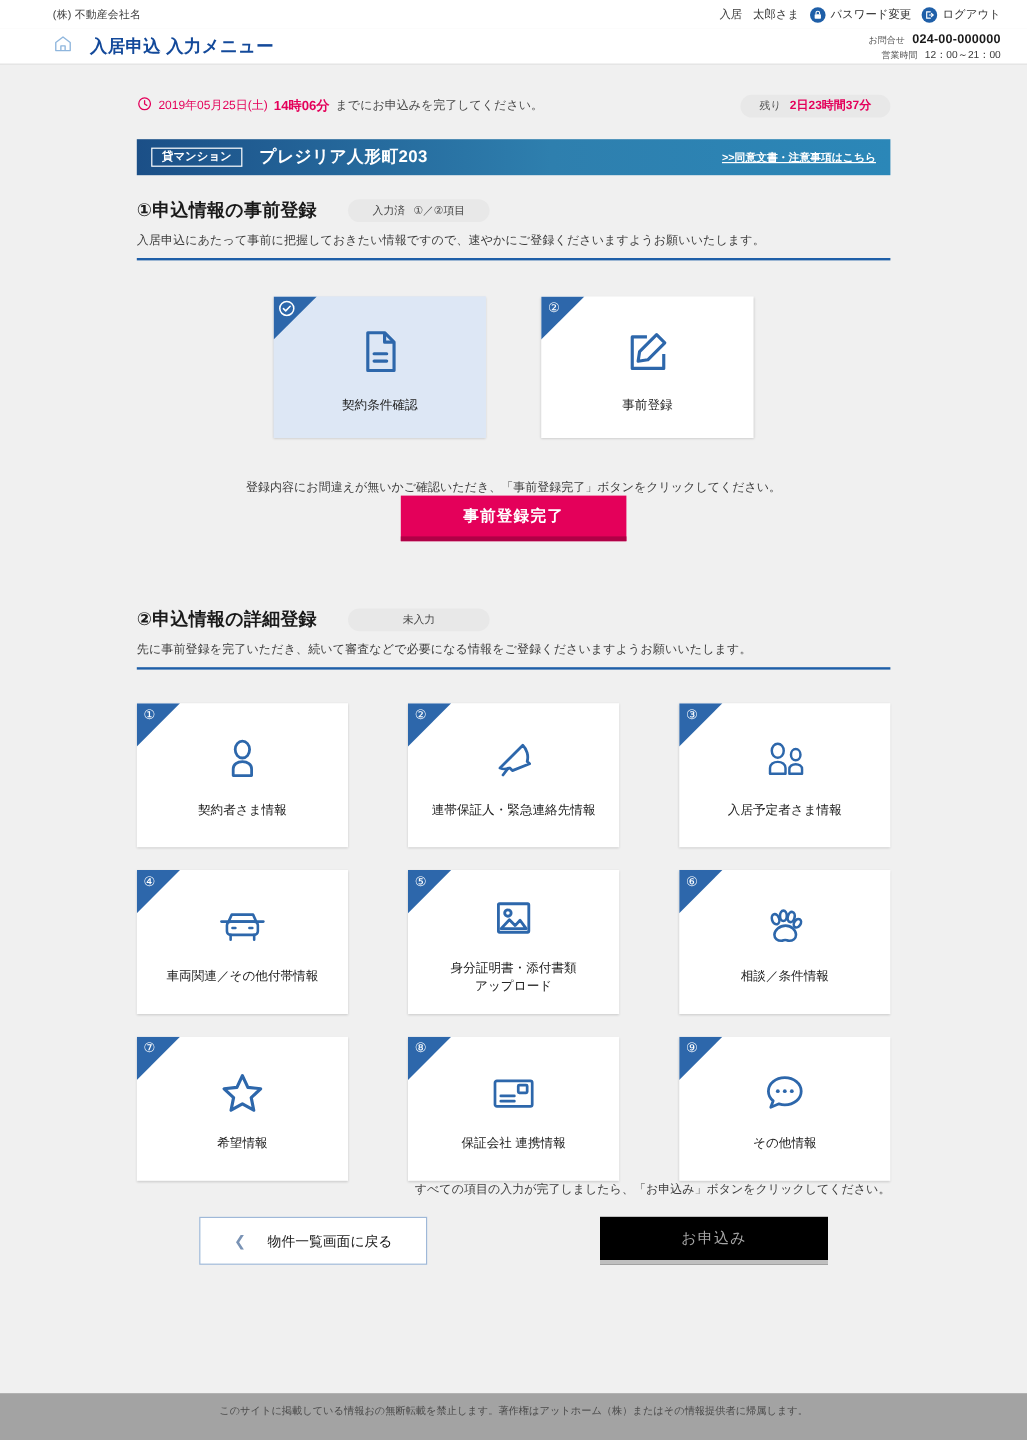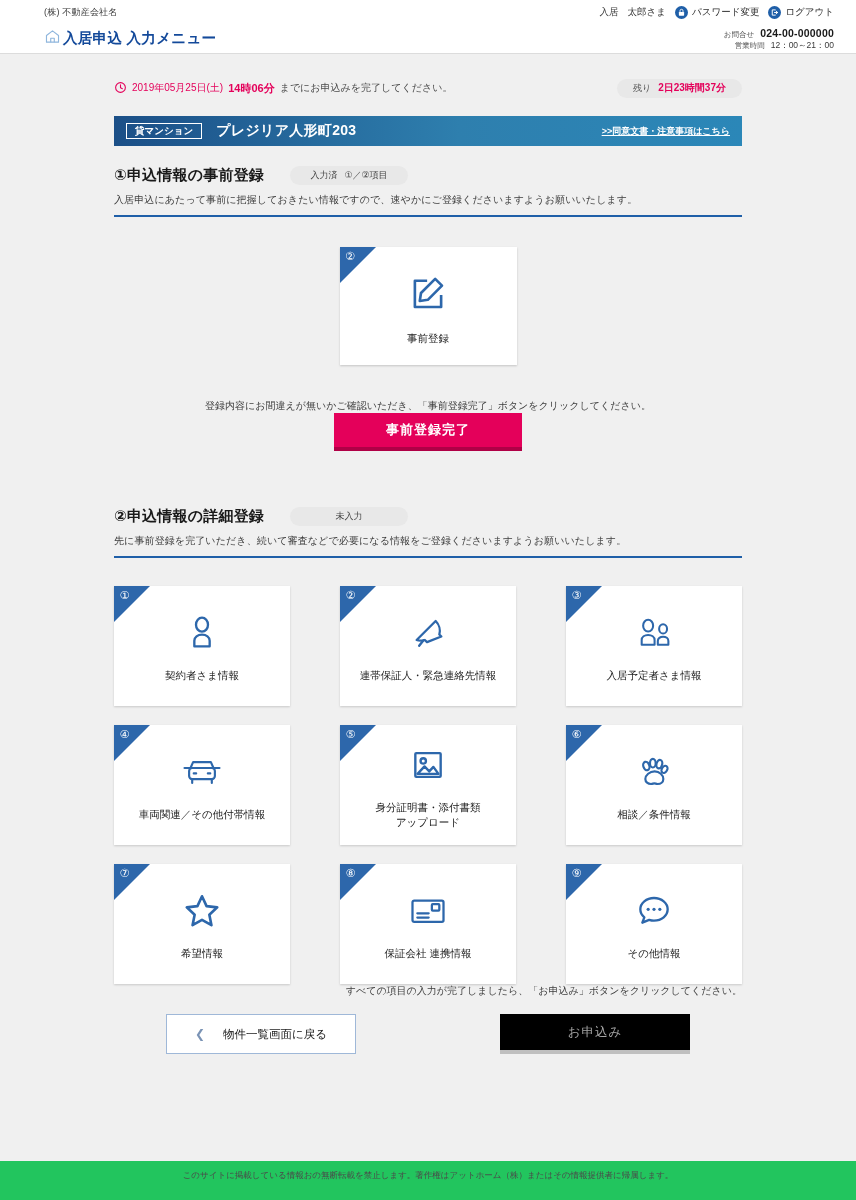--- a/index.html
+++ b/index.html
@@ -53,21 +53,21 @@
   .circle-ico svg { display: block; }
 
   .mainbar {
     height: 30px;
     background: #ffffff;
     border-bottom: 1px solid #dcdcdc;
     display: flex;
     align-items: center;
     padding: 0 22px 0 44px;
   }
-  .brand { display: flex; align-items: center; gap: 2px; }
+  .brand { display: flex; align-items: center; gap: 14px; }
   .brand-title {
     font-size: 14.5px;
     font-weight: bold;
     color: #13499a;
     letter-spacing: .3px;
   }
   .contact-block {
     margin-left: auto;
     text-align: right;
     line-height: 1.25;
@@ -355,21 +355,21 @@
     color: #ffffff;
     font-size: 8px;
     font-weight: bold;
     display: flex;
     align-items: center;
     justify-content: center;
     letter-spacing: .2px;
   }
   .legal-bar {
     height: 39px;
-    background: #22c55e;
+    background: #a3a3a3;
     display: flex;
     align-items: flex-start;
     justify-content: center;
     padding-top: 9px;
     font-size: 8.5px;
     color: #4a4a4a;
   }
 </style>
 </head>
 <body>
@@ -453,20 +453,35 @@
       <span class="sec-title">①申込情報の事前登録</span>
       <span class="status-pill">
         <span>入力済</span>
         <span>①／②項目</span>
       </span>
     </div>
     <div class="sec-desc">入居申込にあたって事前に把握しておきたい情報ですので、速やかにご登録くださいますようお願いいたします。</div>
     <div class="sec-rule"></div>
 
     <div class="pair-row">
+      <div class="big-card done">
+        <span class="corner"></span>
+        <svg class="corner-check" viewBox="0 0 24 24" fill="none" stroke="#ffffff" stroke-width="2.2">
+          <circle cx="12" cy="12" r="10"></circle>
+          <path d="m7.2 12.3 3.2 3.2 6.4-6.6" stroke-linecap="round" stroke-linejoin="round"></path>
+        </svg>
+        <span class="ico-wrap">
+          <svg width="42" height="42" viewBox="0 0 24 24" fill="none" stroke="#2d67ab" stroke-width="1.5" stroke-linejoin="round">
+            <path d="M6 3h8l4.5 4.5V21H6z"></path>
+            <path d="M14 3v4.5h4.5"></path>
+            <path d="M9 13h6M9 16.5h6" stroke-linecap="round"></path>
+          </svg>
+        </span>
+        <span class="card-label">契約条件確認</span>
+      </div>
 
       <div class="big-card">
         <span class="corner"></span>
         <span class="corner-num">②</span>
         <span class="ico-wrap">
           <svg width="42" height="42" viewBox="0 0 24 24" fill="none" stroke="#2d67ab" stroke-width="1.5" stroke-linejoin="round">
             <path d="M19.5 13.2V20H4.5V5h7"></path>
             <path d="m16.1 3.9 3.9 3.9-8.1 8.1-4.6.7.7-4.6z"></path>
           </svg>
         </span>

